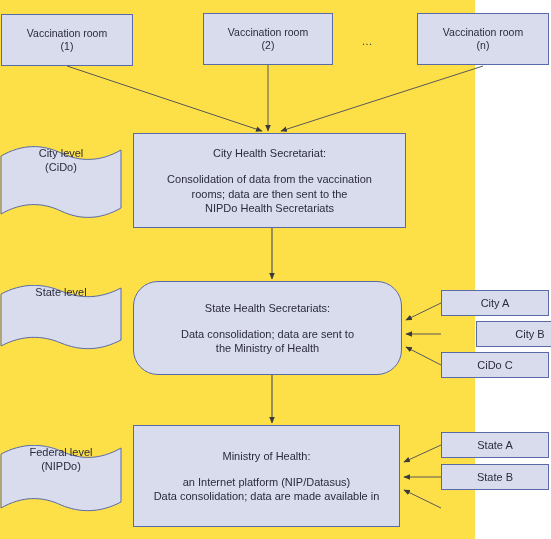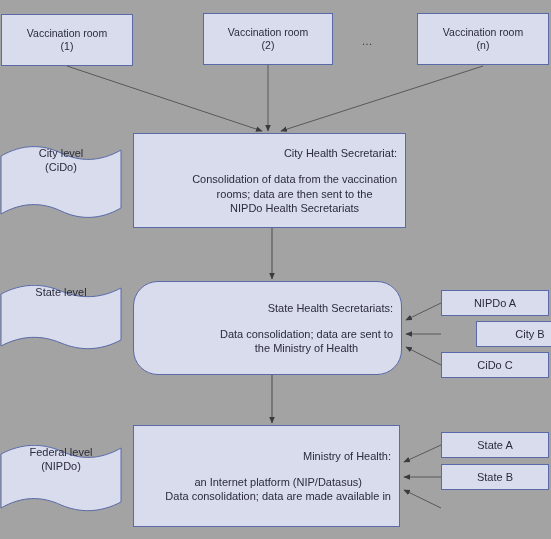--- a/index.html
+++ b/index.html
@@ -9,23 +9,23 @@
   }
   body {
     width: 551px;
     height: 539px;
     font-family: "Liberation Sans", sans-serif;
     color: #2b2b3c;
     overflow: hidden;
   }
   #stage {
     position: relative;
-    width: 551px;
+    width: 475px;
     height: 539px;
-    background: #a3a3a3;
+    background: #fde047;
   }
   #edges {
     position: absolute;
     left: 0;
     top: 0;
     width: 551px;
     height: 539px;
     pointer-events: none;
   }
   .node {
@@ -37,21 +37,21 @@
     flex-direction: column;
     align-items: center;
     justify-content: center;
     text-align: center;
     color: #2b2b3c;
     line-height: 1.28;
   }
   .node .line { display: block; white-space: nowrap; }
   .room { font-size: 10.5px; }
   .small-node { font-size: 11px; }
-  .proc { font-size: 11px; padding: 14px 8px; align-items: flex-end; }
+  .proc { font-size: 11px; padding: 14px 8px; }
   .proc .title { margin-bottom: 12px; }
   .proc .body .line { white-space: nowrap; }
   .ellipsis {
     position: absolute;
     font-size: 11px;
     color: #3a3a4a;
     letter-spacing: 0.5px;
   }
   .banner {
     position: absolute;
@@ -153,21 +153,21 @@
 
   <div class="node proc" style="left:133px; top:281px; width:269px; height:94px;border-radius:25px;">
     <span class="title line">State Health Secretariats:</span>
     <span class="body">
       <span class="line">Data consolidation; data are sent to</span>
       <span class="line">the Ministry of Health</span>
     </span>
   </div>
 
   <div class="node small-node" style="left:441px; top:290px; width:108px; height:26px;">
-    <span class="line">NIPDo A</span>
+    <span class="line">City A</span>
   </div>
   <div class="node small-node" style="left:441px; top:321px; width:108px; height:26px;margin-left:35px;">
     <span class="line">City B</span>
   </div>
   <div class="node small-node" style="left:441px; top:352px; width:108px; height:26px;">
     <span class="line">CiDo C</span>
   </div>
 
   <div class="banner" style="left:0px; top:445px; width:122px; height:68px;">
     <svg width="122" height="68" viewBox="0 0 122 68" xmlns="http://www.w3.org/2000/svg">

